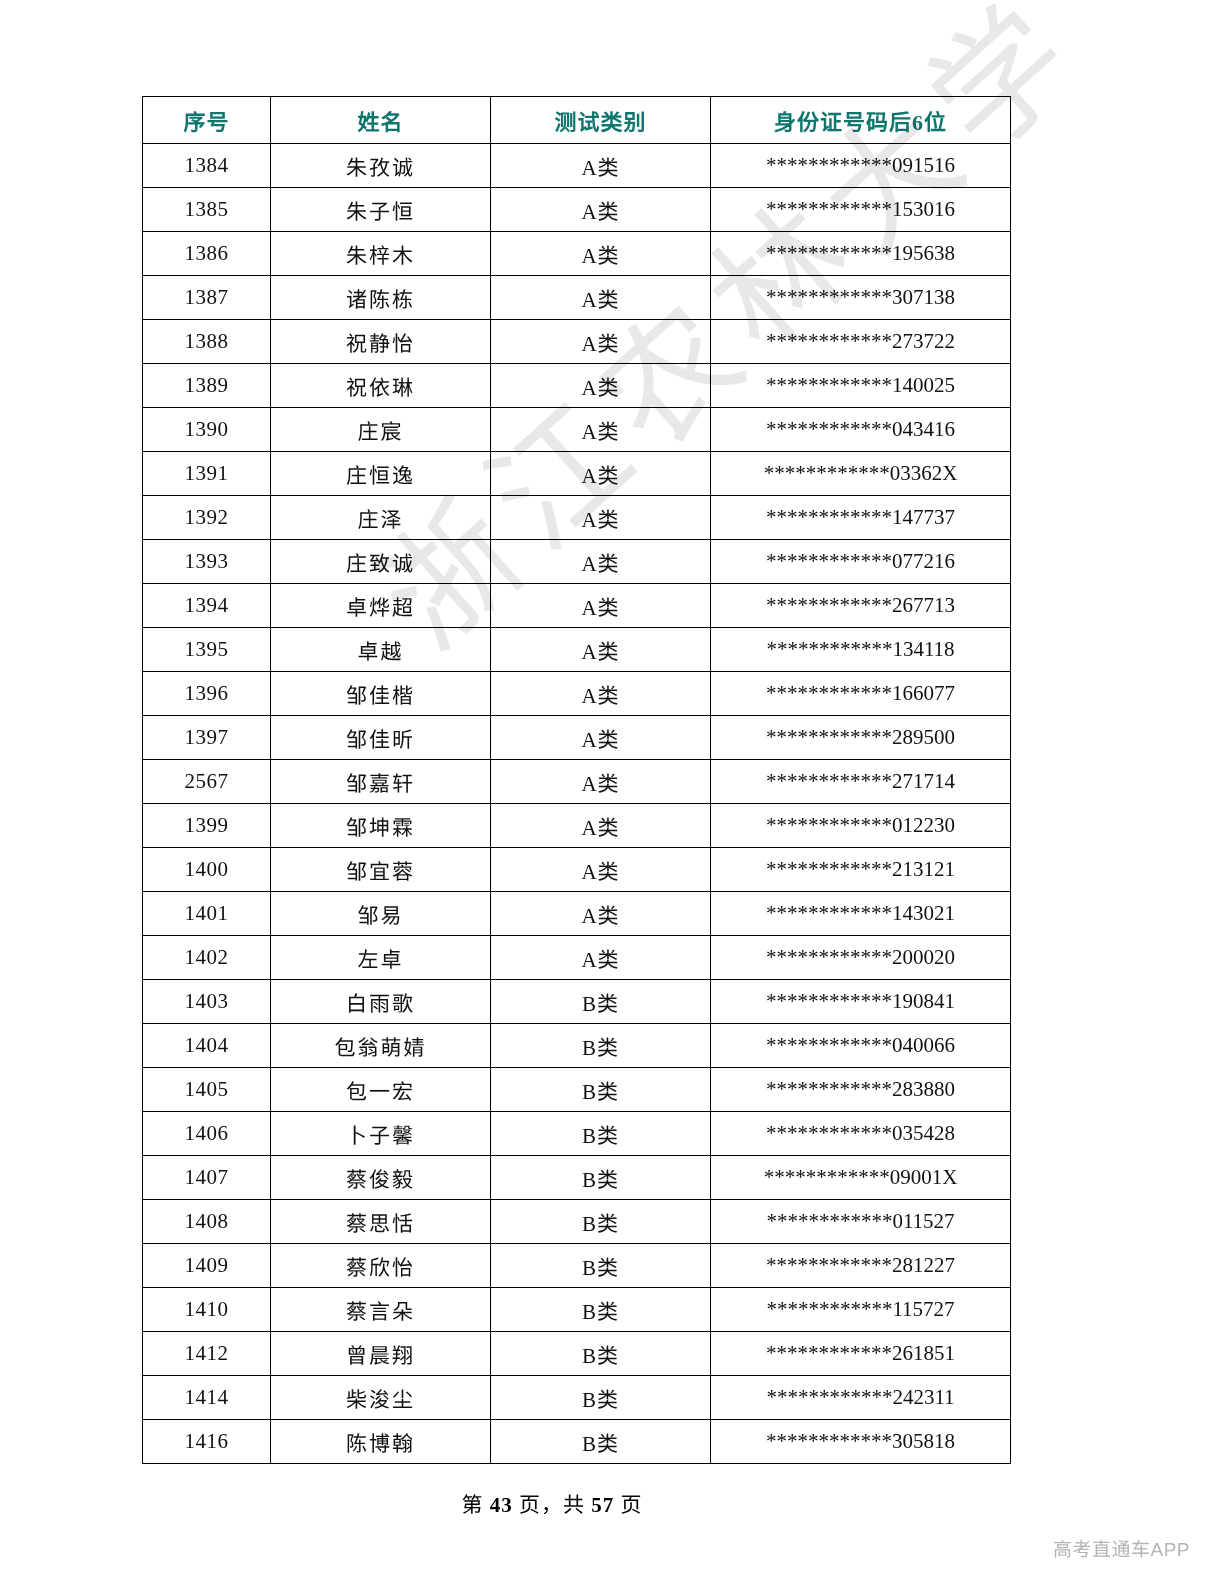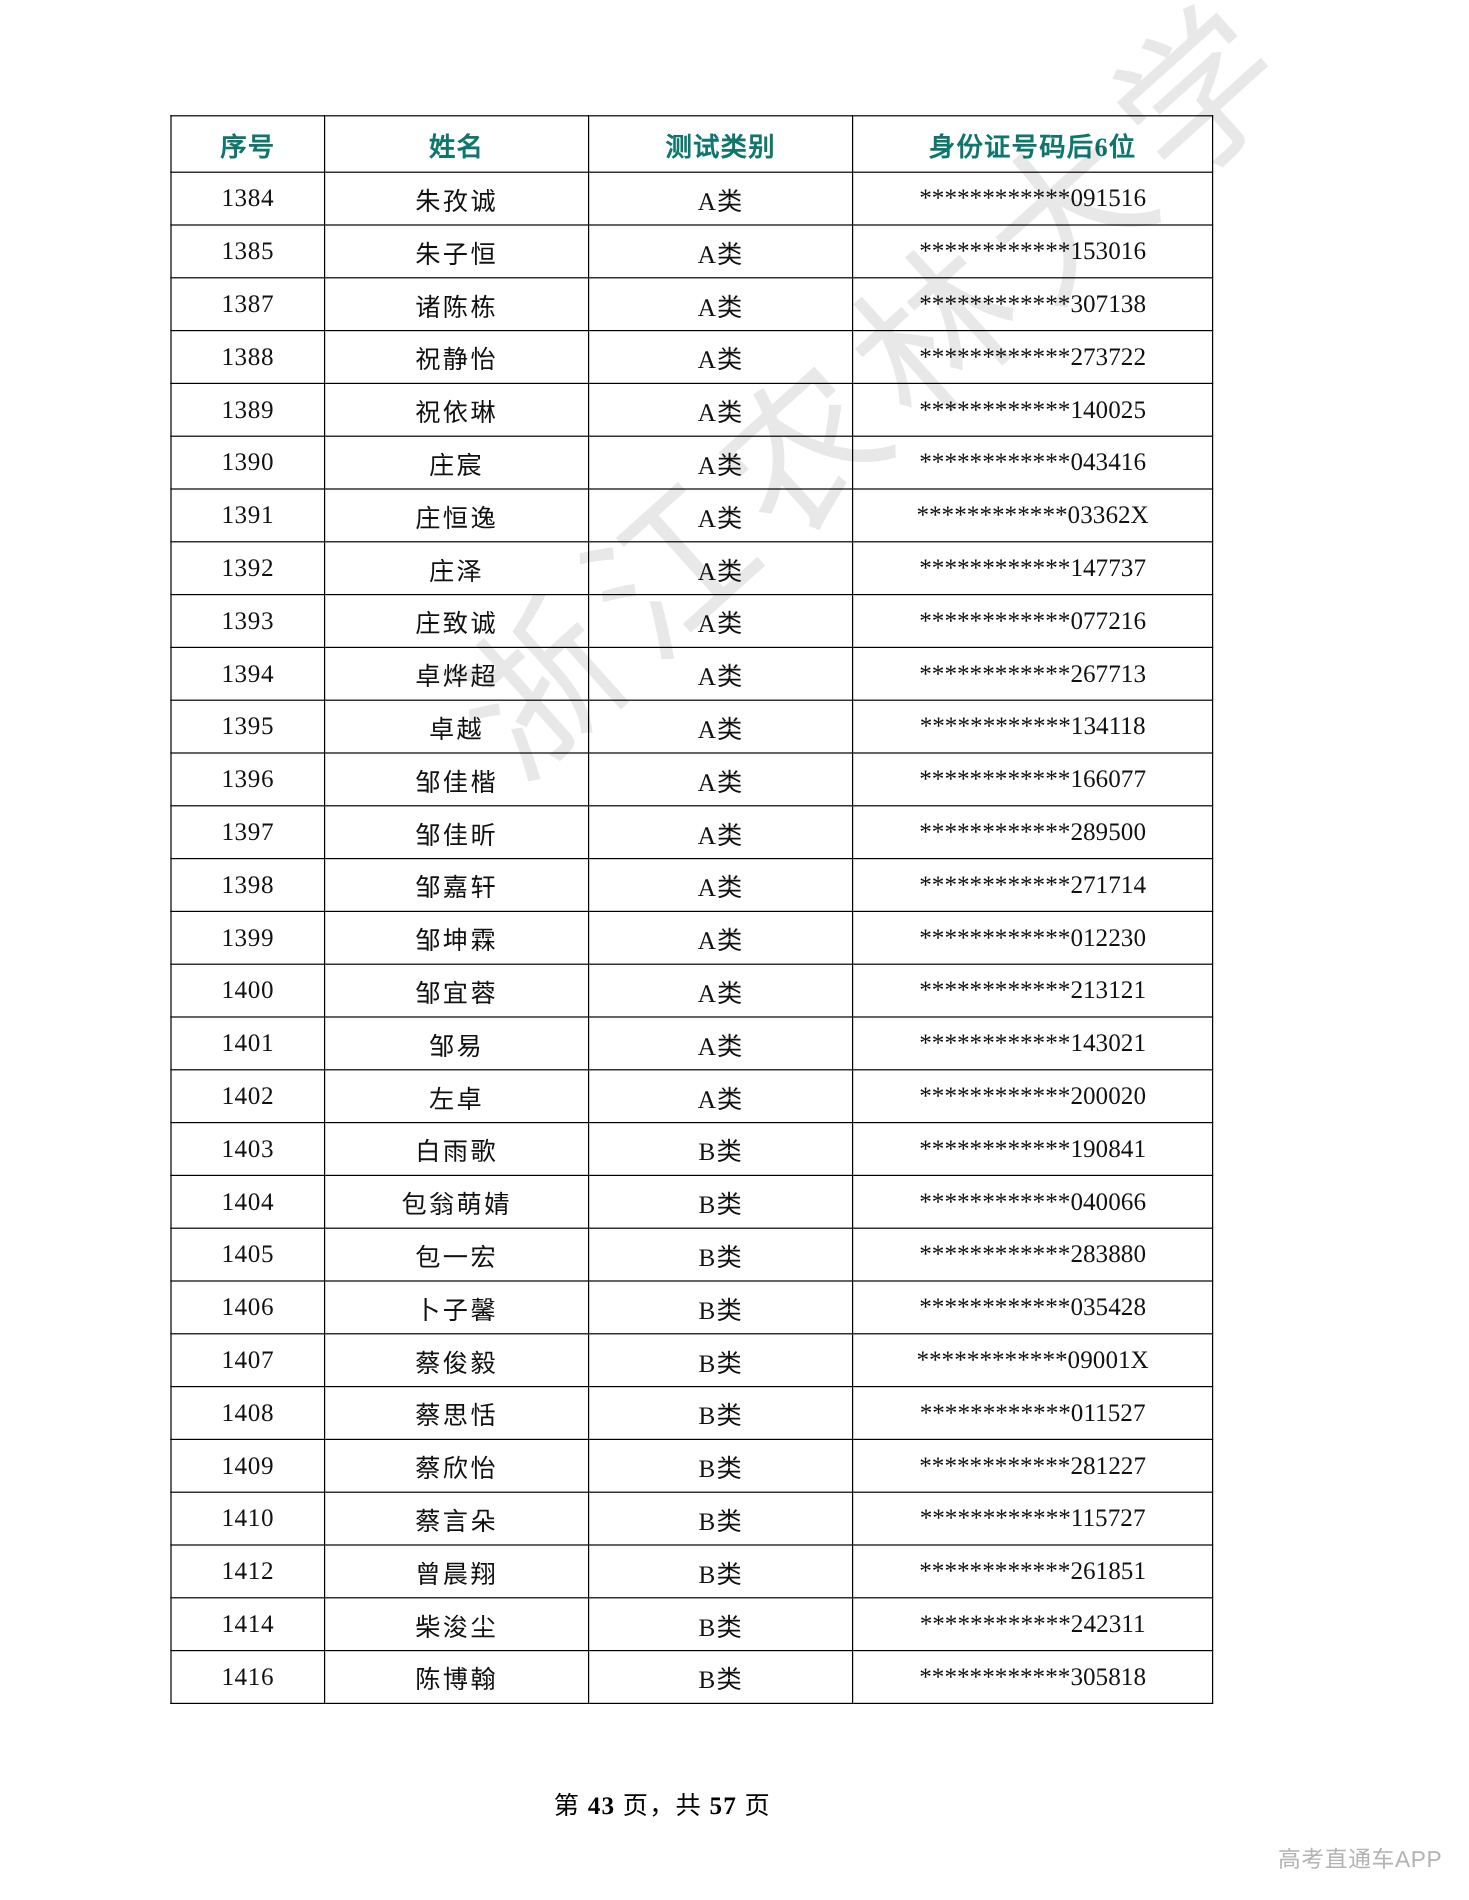--- a/index.html
+++ b/index.html
@@ -105,21 +105,21 @@
     color: #000000;
     z-index: 2;
     letter-spacing: 1px;
   }
   .page-footer .num {
     font-weight: bold;
   }
 
   .app-mark {
     position: absolute;
-    right: 22px;
+    right: 34px;
     top: 1534px;
     font-family: "Liberation Sans", "DejaVu Sans", sans-serif;
     font-size: 19px;
     color: #b4b4b4;
     letter-spacing: 0.5px;
     z-index: 2;
   }
 </style>
 </head>
 <body>
@@ -153,20 +153,26 @@
             <td class="cell-type">A类</td>
             <td class="cell-id">************091516</td>
           </tr>
           <tr>
             <td class="cell-seq">1385</td>
             <td class="cell-name">朱子恒</td>
             <td class="cell-type">A类</td>
             <td class="cell-id">************153016</td>
           </tr>
           <tr>
+            <td class="cell-seq">1386</td>
+            <td class="cell-name">朱梓木</td>
+            <td class="cell-type">A类</td>
+            <td class="cell-id">************195638</td>
+          </tr>
+          <tr>
             <td class="cell-seq">1387</td>
             <td class="cell-name">诸陈栋</td>
             <td class="cell-type">A类</td>
             <td class="cell-id">************307138</td>
           </tr>
           <tr>
             <td class="cell-seq">1388</td>
             <td class="cell-name">祝静怡</td>
             <td class="cell-type">A类</td>
             <td class="cell-id">************273722</td>
@@ -219,21 +225,21 @@
             <td class="cell-type">A类</td>
             <td class="cell-id">************166077</td>
           </tr>
           <tr>
             <td class="cell-seq">1397</td>
             <td class="cell-name">邹佳昕</td>
             <td class="cell-type">A类</td>
             <td class="cell-id">************289500</td>
           </tr>
           <tr>
-            <td class="cell-seq">1398</td>
+            <td class="cell-seq">2567</td>
             <td class="cell-name">邹嘉轩</td>
             <td class="cell-type">A类</td>
             <td class="cell-id">************271714</td>
           </tr>
           <tr>
             <td class="cell-seq">1399</td>
             <td class="cell-name">邹坤霖</td>
             <td class="cell-type">A类</td>
             <td class="cell-id">************012230</td>
           </tr>

